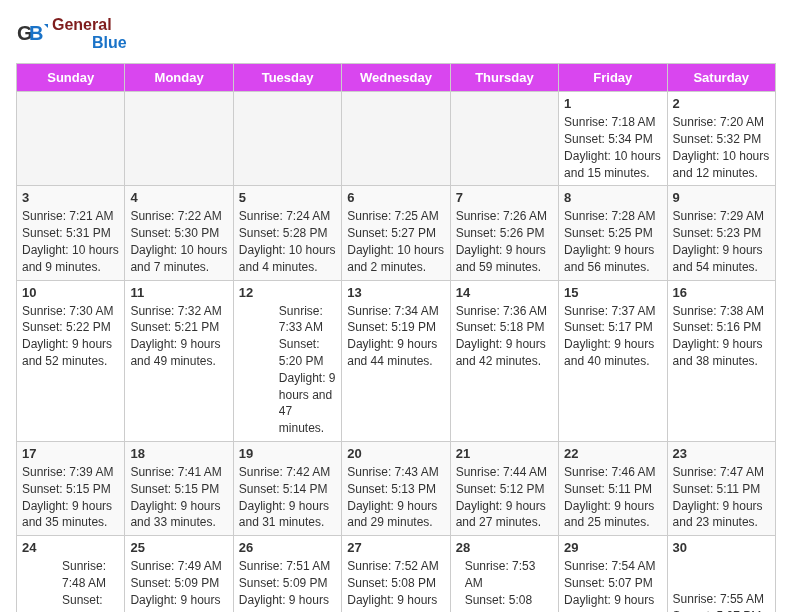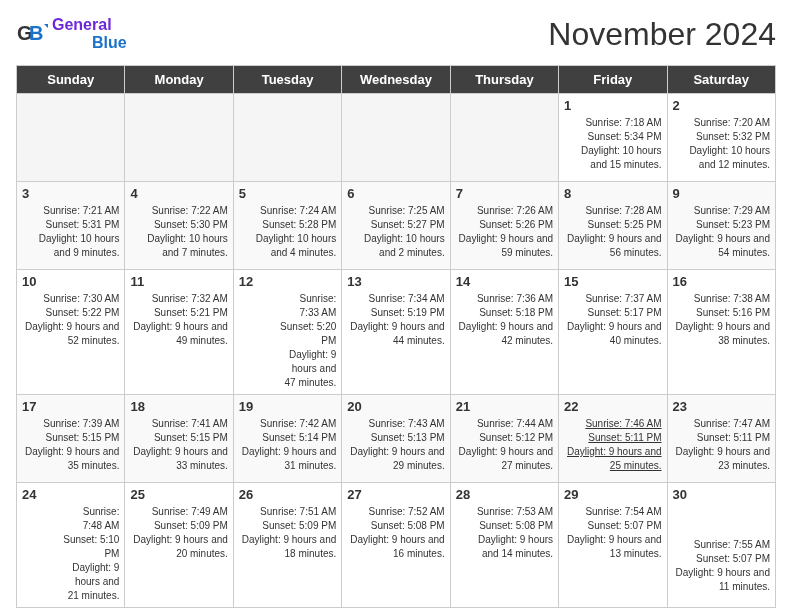--- a/index.html
+++ b/index.html
@@ -32,21 +32,21 @@
     .location-title {
       font-size: 16px;
       color: #555;
     }
     .calendar-table {
       width: 100%;
       border-collapse: collapse;
       table-layout: fixed;
     }
     .calendar-table th {
-      background-color: #404040;
+      background-color: #d946ef;
       color: #fff;
       font-size: 13px;
       font-weight: bold;
       padding: 6px 6px;
       text-align: center;
       border: 1px solid #ccc;
     }
     .calendar-table td {
       border: 1px solid #ccc;
       vertical-align: top;
@@ -58,46 +58,44 @@
     }
     .calendar-table td.empty {
       background: #f5f5f5;
     }
     .day-number {
       font-size: 13px;
       font-weight: bold;
       margin-bottom: 3px;
     }
     .day-info {
-      font-size: 10px;
+      font-size: 12px;
       line-height: 1.4;
       color: #333;
-      text-align: right;
     }
     tr:nth-child(even) td:not(.empty) {
       background: #f9f9f9;
     }
   </style>
 </head>
 <body>
 
 <div class="header-area">
   <div class="logo">
   <svg width="32" height="32" viewBox="0 0 32 32">
     <text x="1" y="22" font-size="20" font-weight="bold" fill="#333" font-family="Arial">G</text>
     <text x="13" y="22" font-size="20" font-weight="bold" fill="#1a73c8" font-family="Arial">B</text>
     <polygon points="28,6 32,10 32,6" fill="#1a73c8"></polygon>
   </svg>
   <div style="line-height:1.1">
-    <span style="color:#6d28d9; font-weight:bold; font-size:16px;">General</span><br>
+    <span style="color:#7f1d1d; font-weight:bold; font-size:16px;">General</span><br>
     <span style="color:#1a73c8; font-weight:bold; font-size:16px;margin-left:40px;">Blue</span>
   </div>
 </div>
   <div class="title-area">
-    <div class="month-title">November 2024</div>
   </div>
 </div>
 
 <table class="calendar-table">
   <thead>
     <tr>
       <th>Sunday</th>
       <th>Monday</th>
       <th>Tuesday</th>
       <th>Wednesday</th>
@@ -240,21 +238,21 @@
 Daylight: 9 hours and 29 minutes.</div>
         </td>
         <td>
           <div class="day-number">21</div>
           <div class="day-info" style="white-space: pre-line;">Sunrise: 7:44 AM
 Sunset: 5:12 PM
 Daylight: 9 hours and 27 minutes.</div>
         </td>
         <td>
           <div class="day-number">22</div>
-          <div class="day-info" style="white-space: pre-line; text-decoration: underline;">Sunrise: 7:46 AM
+          <div class="day-info" style="white-space: pre-line;">Sunrise: 7:46 AM
 Sunset: 5:11 PM
 Daylight: 9 hours and 25 minutes.</div>
         </td>
         <td>
           <div class="day-number">23</div>
           <div class="day-info" style="white-space: pre-line;">Sunrise: 7:47 AM
 Sunset: 5:11 PM
 Daylight: 9 hours and 23 minutes.</div>
         </td>
       </tr>

